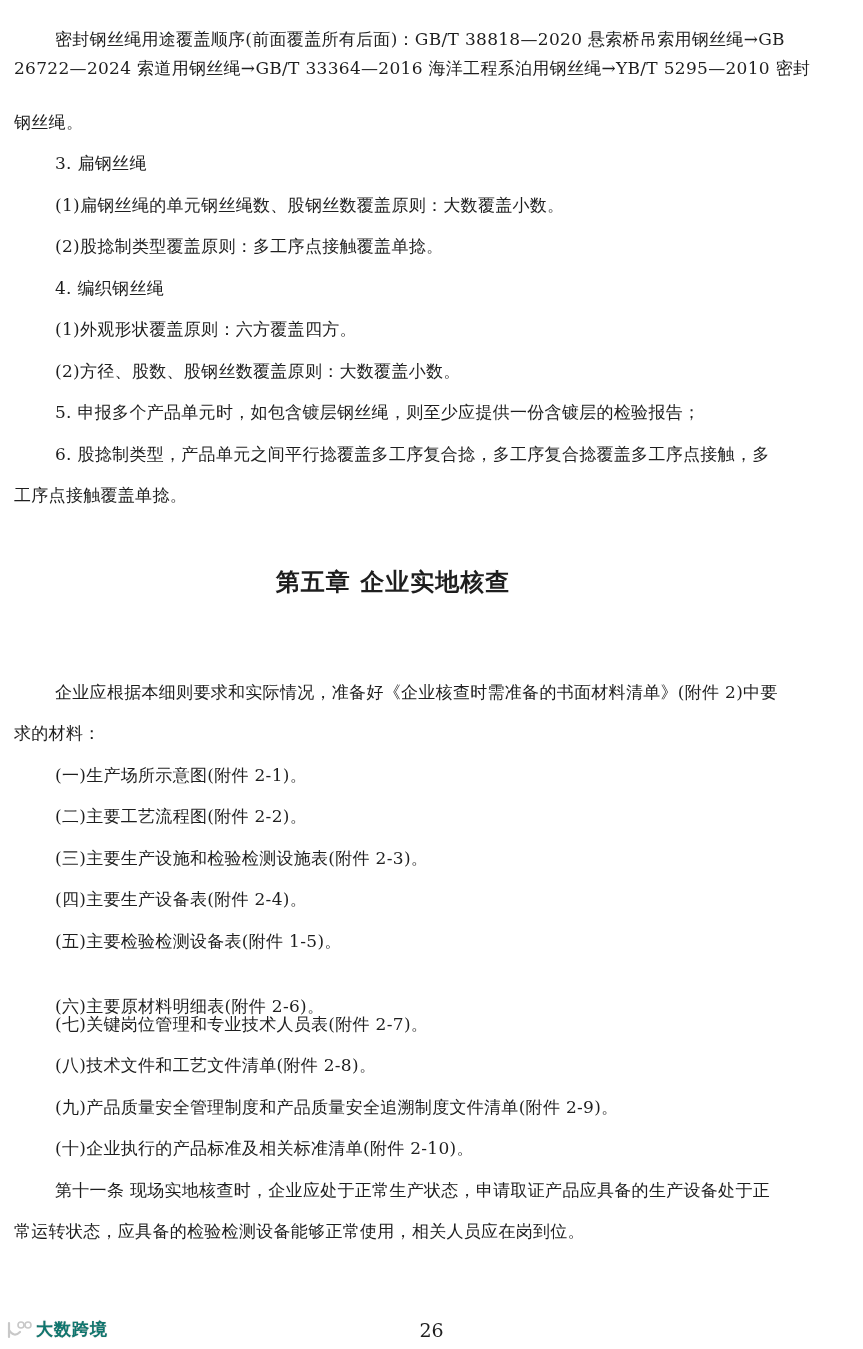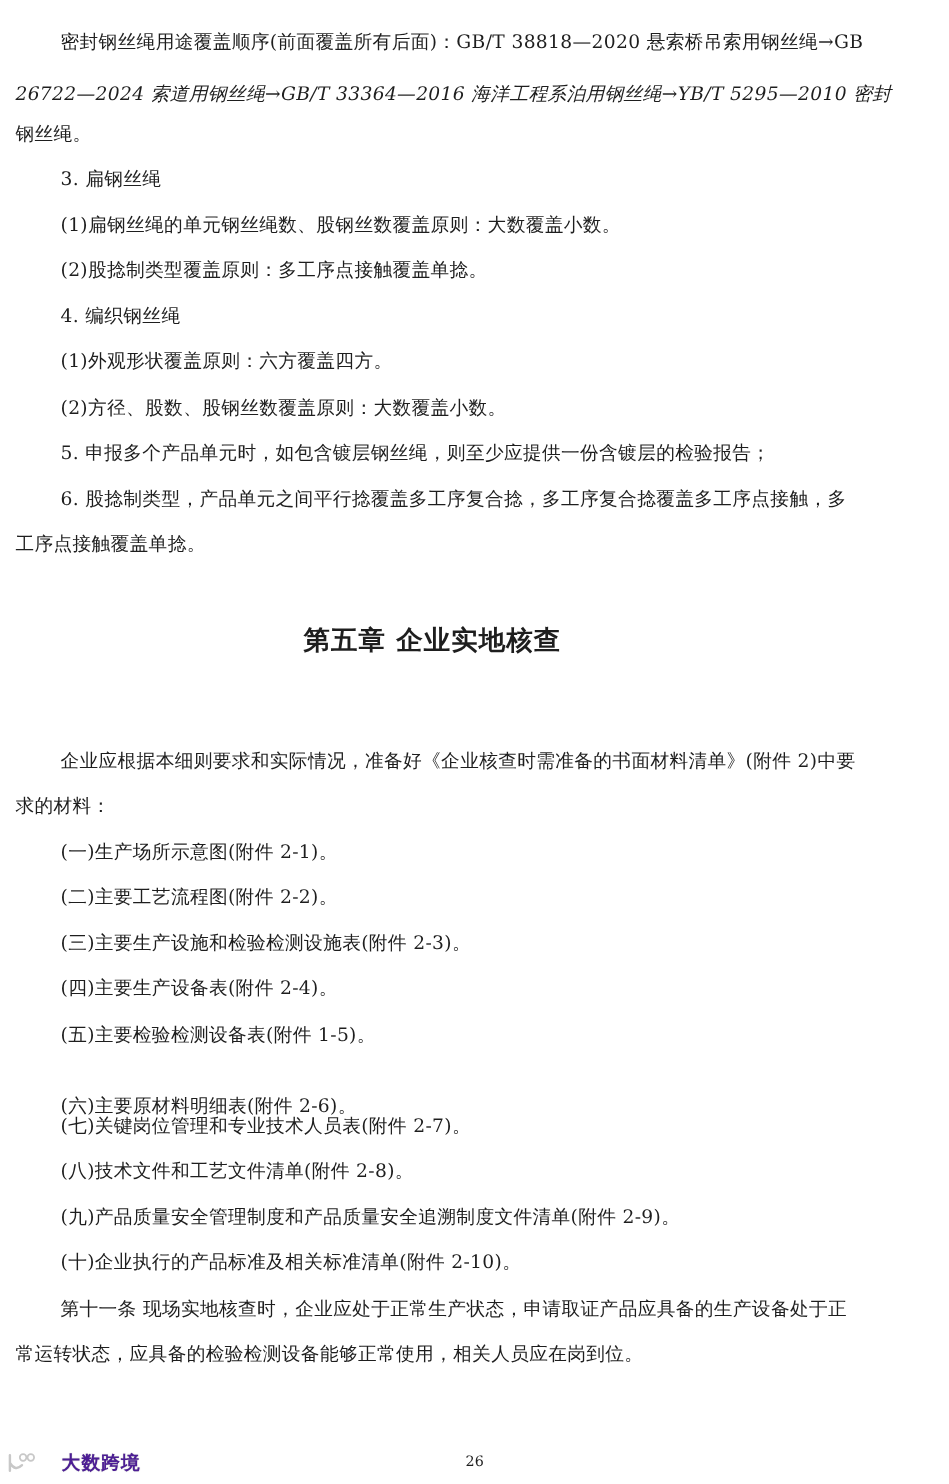--- a/index.html
+++ b/index.html
@@ -44,51 +44,51 @@
       letter-spacing: 1px;
       padding-left: 24px;
       box-sizing: border-box;
     }
     .page-number {
       position: absolute;
       top: 1320px;
       left: 0;
       width: 863px;
       text-align: center;
-      font-size: 13px;
+      font-size: 19px;
       line-height: 20px;
     }
     .watermark {
       position: absolute;
       left: 6px;
       top: 1318px;
       display: flex;
       align-items: center;
-      gap: 24px;
-      color: #4c1d95;
+      gap: 4px;
+      color: #0f766e;
       font-family: "DejaVu Sans", sans-serif;
       font-size: 17px;
       font-weight: bold;
       letter-spacing: 1px;
       text-shadow: 0 0 1px #aaa;
     }
     .wm-logo {
       width: 26px;
       height: 20px;
       position: relative;
     }
     .wm-logo svg { display:block; }
   </style>
 </head>
 <body>
 
 <div class="page">
 
   <div class="line indent" style="top:27px;">密封钢丝绳用途覆盖顺序(前面覆盖所有后面)：GB/T 38818—2020  悬索桥吊索用钢丝绳→GB</div>
-  <div class="line flush" style="top:74px;font-style:italic;">26722—2024  索道用钢丝绳→GB/T 33364—2016  海洋工程系泊用钢丝绳→YB/T 5295—2010  密封</div>
+  <div class="line flush" style="top:56px;">26722—2024  索道用钢丝绳→GB/T 33364—2016  海洋工程系泊用钢丝绳→YB/T 5295—2010  密封</div>
   <div class="line flush" style="top:110px;">钢丝绳。</div>
 
   <div class="line indent" style="top:151px;">3.  扁钢丝绳</div>
   <div class="line indent" style="top:193px;">(1)扁钢丝绳的单元钢丝绳数、股钢丝数覆盖原则：大数覆盖小数。</div>
   <div class="line indent" style="top:234px;">(2)股捻制类型覆盖原则：多工序点接触覆盖单捻。</div>
 
   <div class="line indent" style="top:276px;">4.  编织钢丝绳</div>
   <div class="line indent" style="top:317px;">(1)外观形状覆盖原则：六方覆盖四方。</div>
   <div class="line indent" style="top:359px;text-align:center;">(2)方径、股数、股钢丝数覆盖原则：大数覆盖小数。</div>
 

